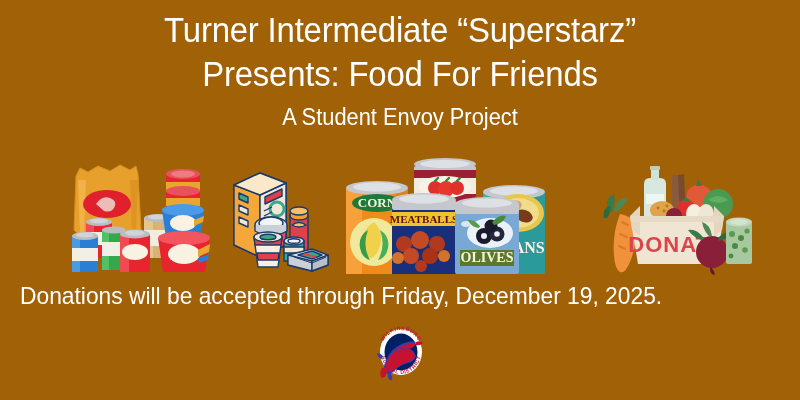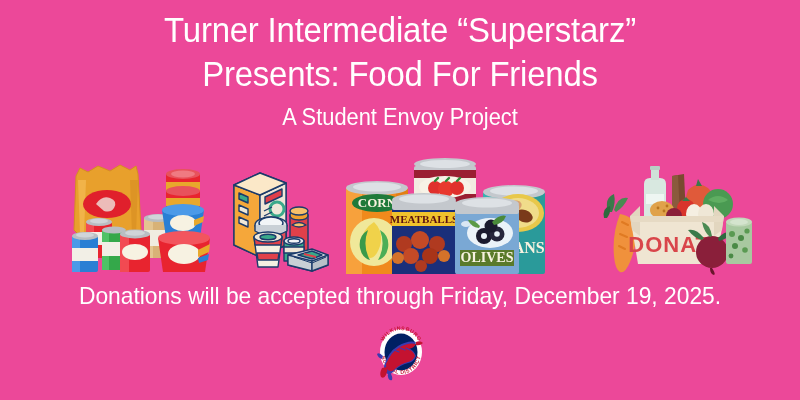--- a/index.html
+++ b/index.html
@@ -41,21 +41,21 @@
     font-weight: 400;
     transform: scaleX(0.95);
     white-space: nowrap;
     margin-top: 4px;
   }
   .deadline-block {
     position: absolute;
     top: 281px;
     left: 0;
     width: 800px;
-    text-align: center;
+    text-align: left;
   }
   .deadline {
     color: #ffffff;
     font-size: 24px;
     line-height: 30px;
     font-weight: 400;
     transform: scaleX(0.95);
     white-space: nowrap;
   }
 
@@ -73,21 +73,21 @@
     position: absolute;
     left: 372px;
     top: 318px;
     width: 57px;
     height: 66px;
   }
 </style>
 </head>
 <body>
 
-<div id="flyer" style="background: #ec4899;">
+<div id="flyer" style="background: #a16207;">
 
   <div class="headline-block">
     <div class="headline">Turner Intermediate “Superstarz”</div>
     <div class="headline">Presents: Food For Friends</div>
     <div class="subtitle">A Student Envoy Project</div>
   </div>
 
   <svg class="illo g1" viewBox="0 0 170 115">
 
     <g>

